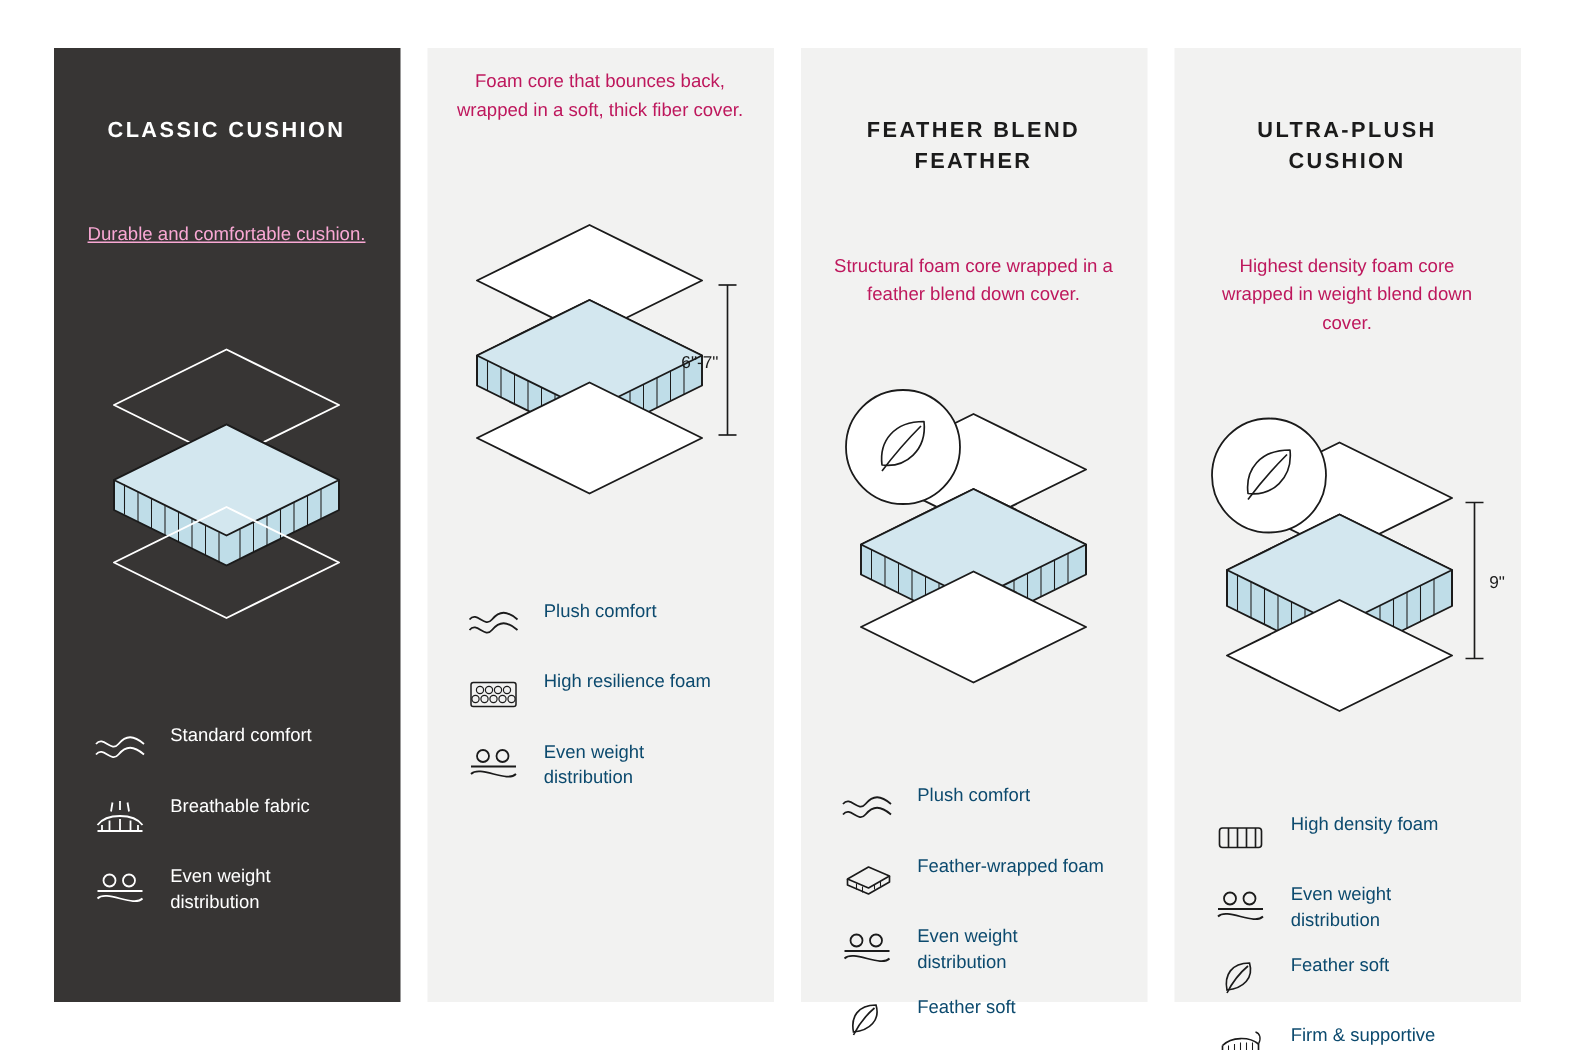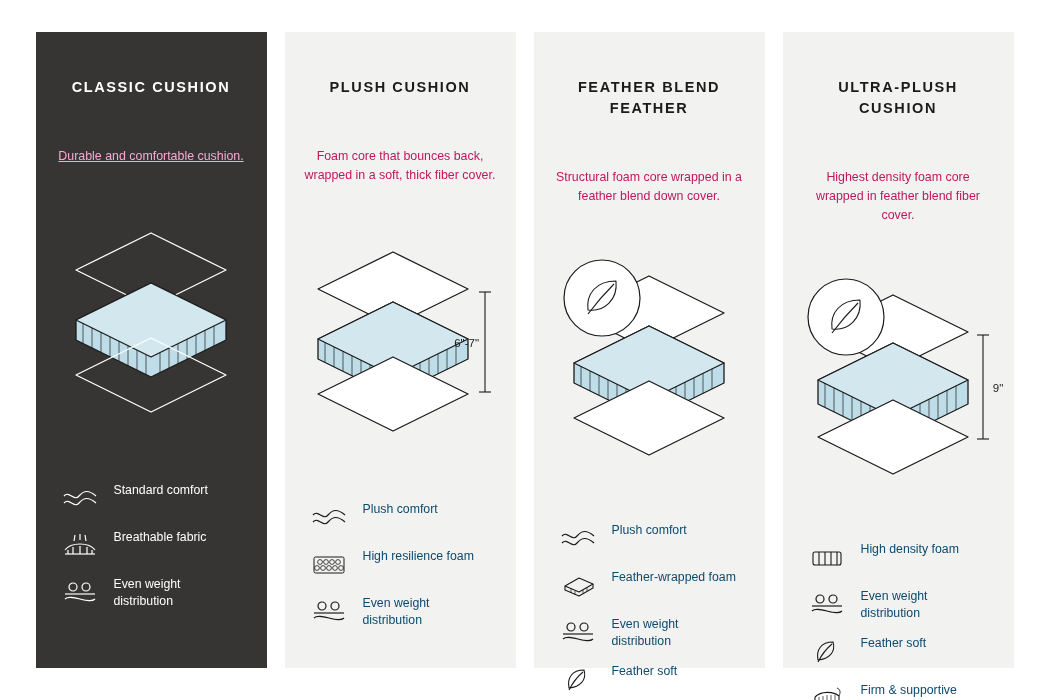--- a/index.html
+++ b/index.html
@@ -171,21 +171,20 @@
             <path d="M3 15 C10 15, 12 15, 18 15 C24 15, 27 15, 33 15"></path>
             <path d="M3 20 C9 14, 27 26, 33 20"></path>
           </svg>
         </span>
         <span class="flabel">Even weight distribution</span>
       </div>
     </div>
   </div>
 
   <div class="panel light">
-    <div class="panel-title">PLUSH CUSHION</div>
     <div class="panel-sub">Foam core that bounces back, wrapped in a soft, thick fiber cover.</div>
 
     <div class="art">
       <svg width="231" height="230" viewBox="0 0 231 230">
         <g fill="none" stroke="#1b1b1b" stroke-width="1.3" stroke-linejoin="round">
           <polygon points="108,25 183,62 108,99 33,62" fill="#ffffff"></polygon>
           <polygon points="108,75 183,112 183,132 108,169 33,132 33,112" fill="#bfdde8"></polygon>
           <polygon points="108,75 183,112 108,149 33,112" fill="#d3e7ef"></polygon>
           <g stroke-width="0.7">
             <line x1="40" y1="115" x2="40" y2="135"></line>
@@ -340,21 +339,21 @@
             <path d="M6 24 C9 18, 14 11, 20 6"></path>
           </svg>
         </span>
         <span class="flabel">Feather soft</span>
       </div>
     </div>
   </div>
 
   <div class="panel light">
     <div class="panel-title">ULTRA-PLUSH CUSHION</div>
-    <div class="panel-sub">Highest density foam core wrapped in feather blend fiber cover.</div>
+    <div class="panel-sub">Highest density foam core wrapped in weight blend down cover.</div>
 
     <div class="art">
       <svg width="231" height="230" viewBox="0 0 231 230">
         <g fill="none" stroke="#1b1b1b" stroke-width="1.3" stroke-linejoin="round">
           <polygon points="110,28 185,65 110,102 35,65" fill="#ffffff"></polygon>
           <polygon points="110,76 185,113 185,137 110,174 35,137 35,113" fill="#bfdde8"></polygon>
           <polygon points="110,76 185,113 110,150 35,113" fill="#d3e7ef"></polygon>
           <g stroke-width="0.7">
             <line x1="42" y1="116" x2="42" y2="140"></line>
             <line x1="51" y1="121" x2="51" y2="145"></line>

